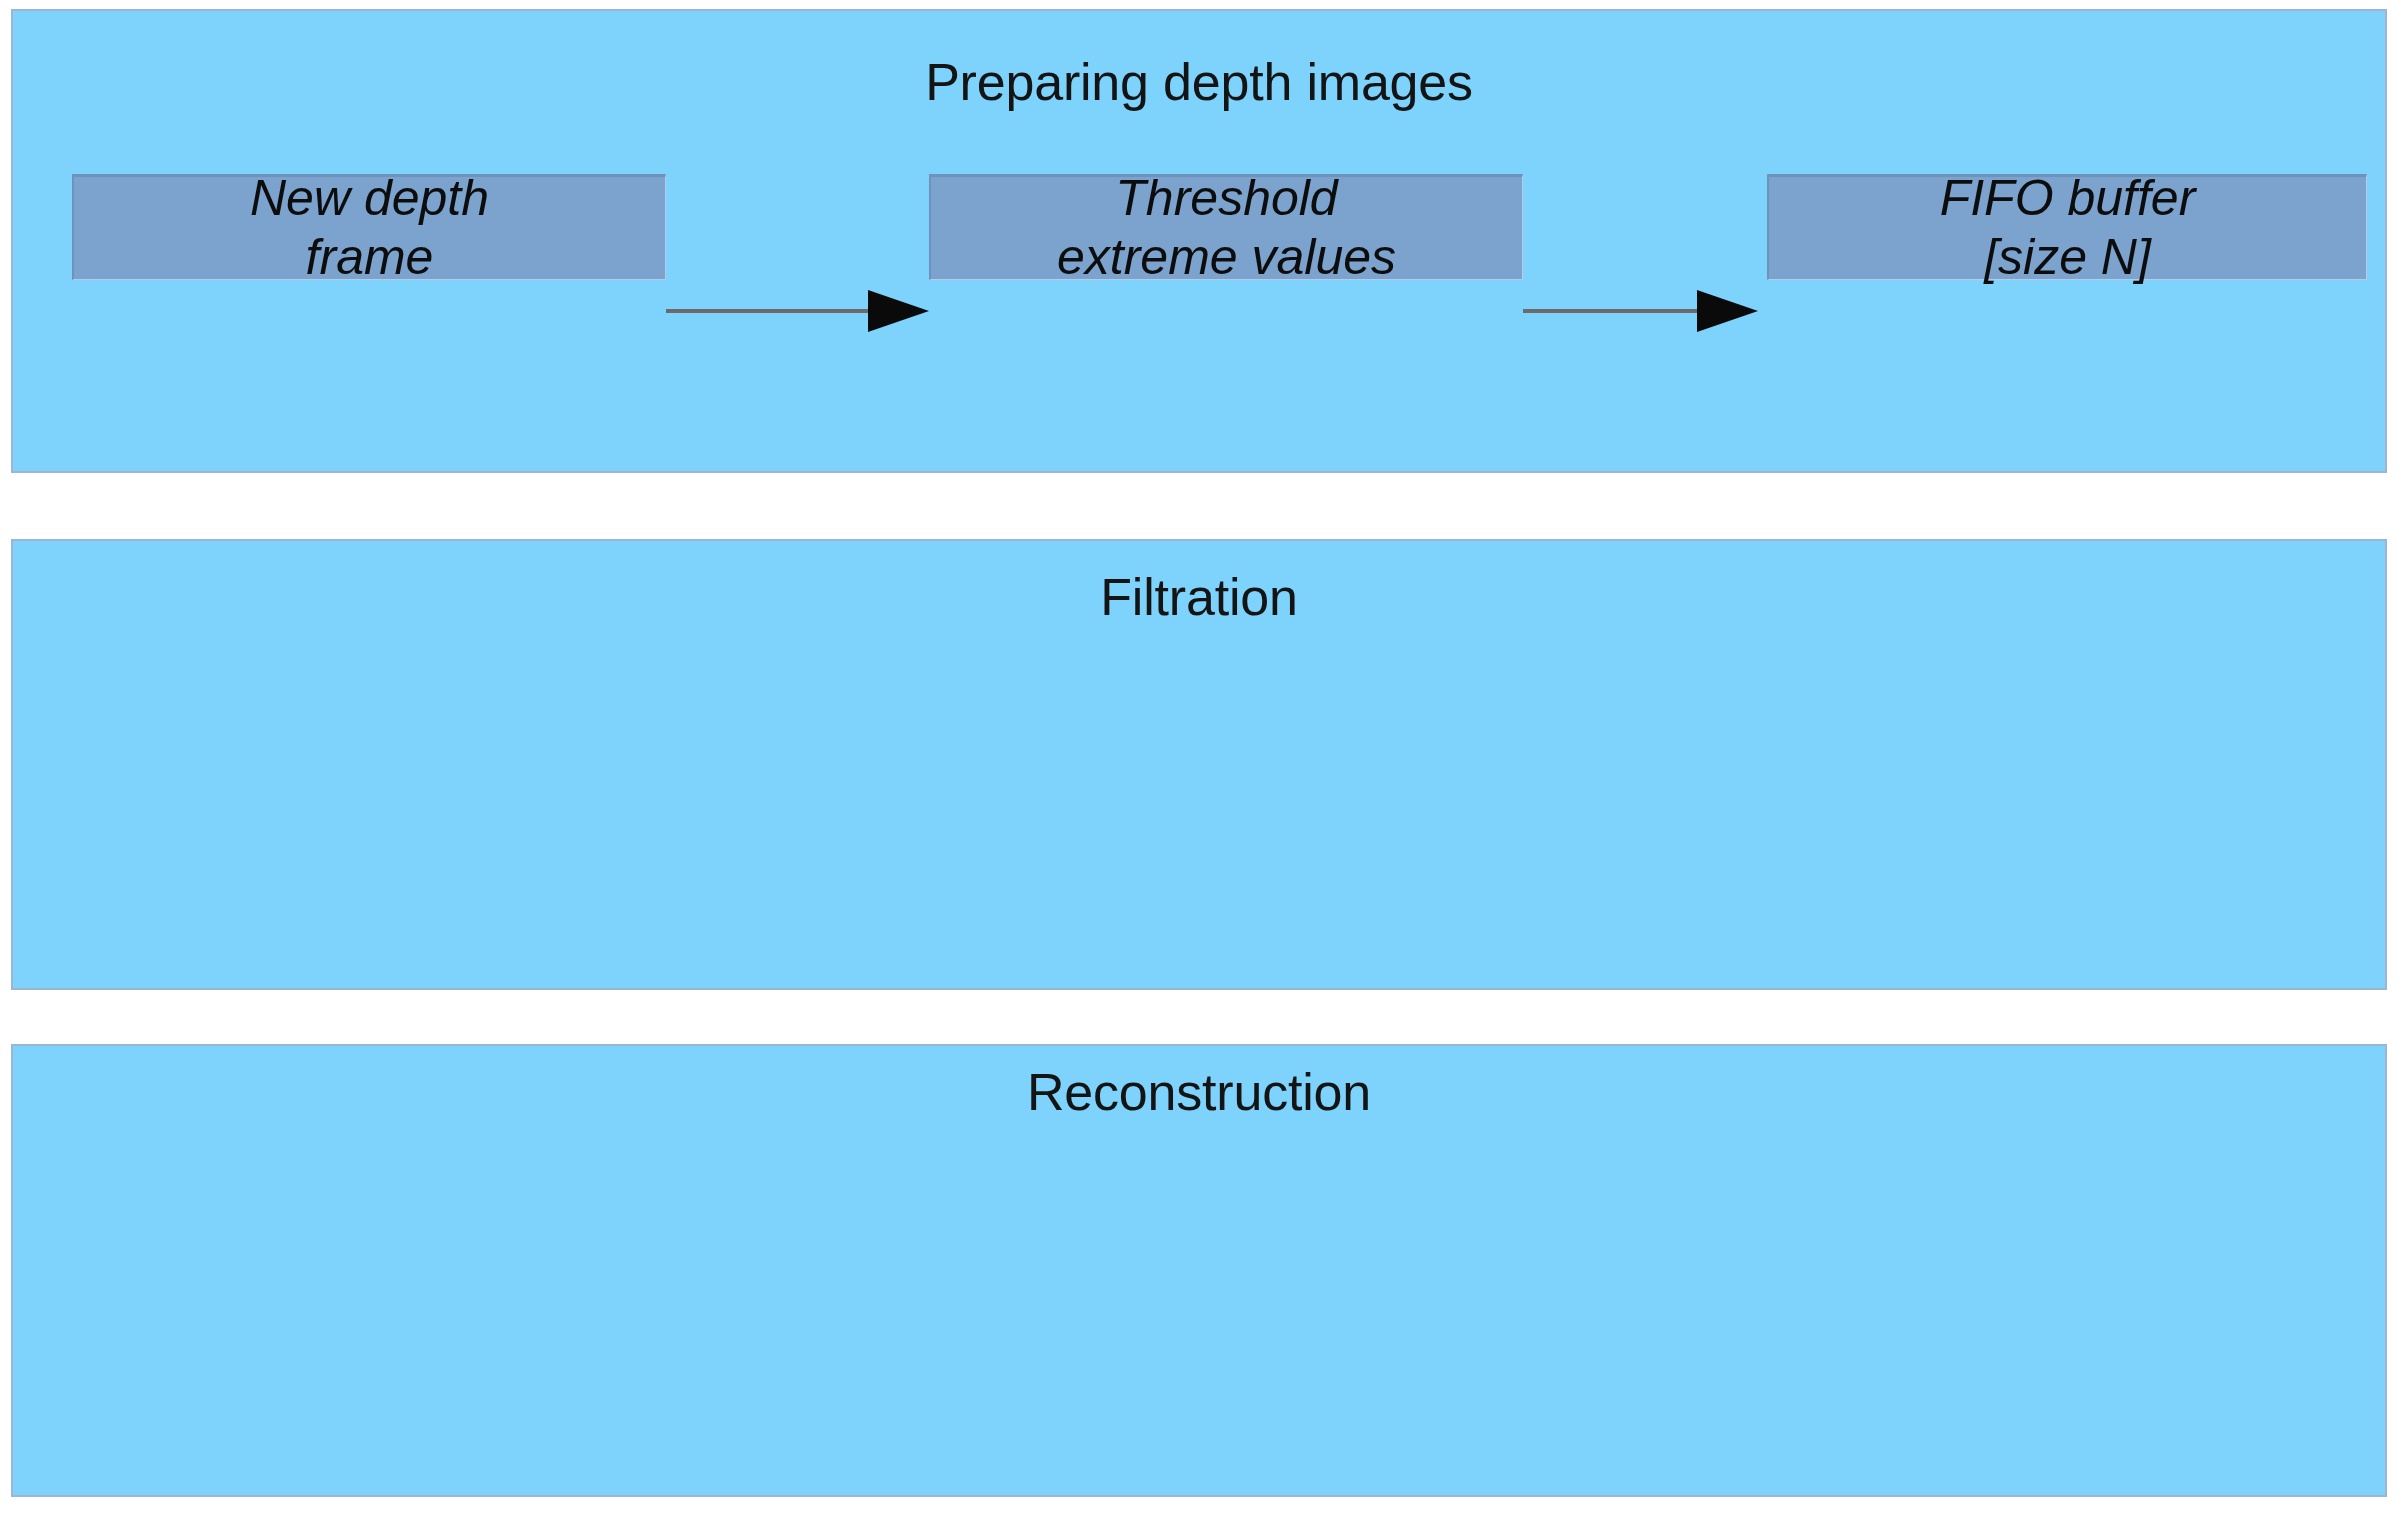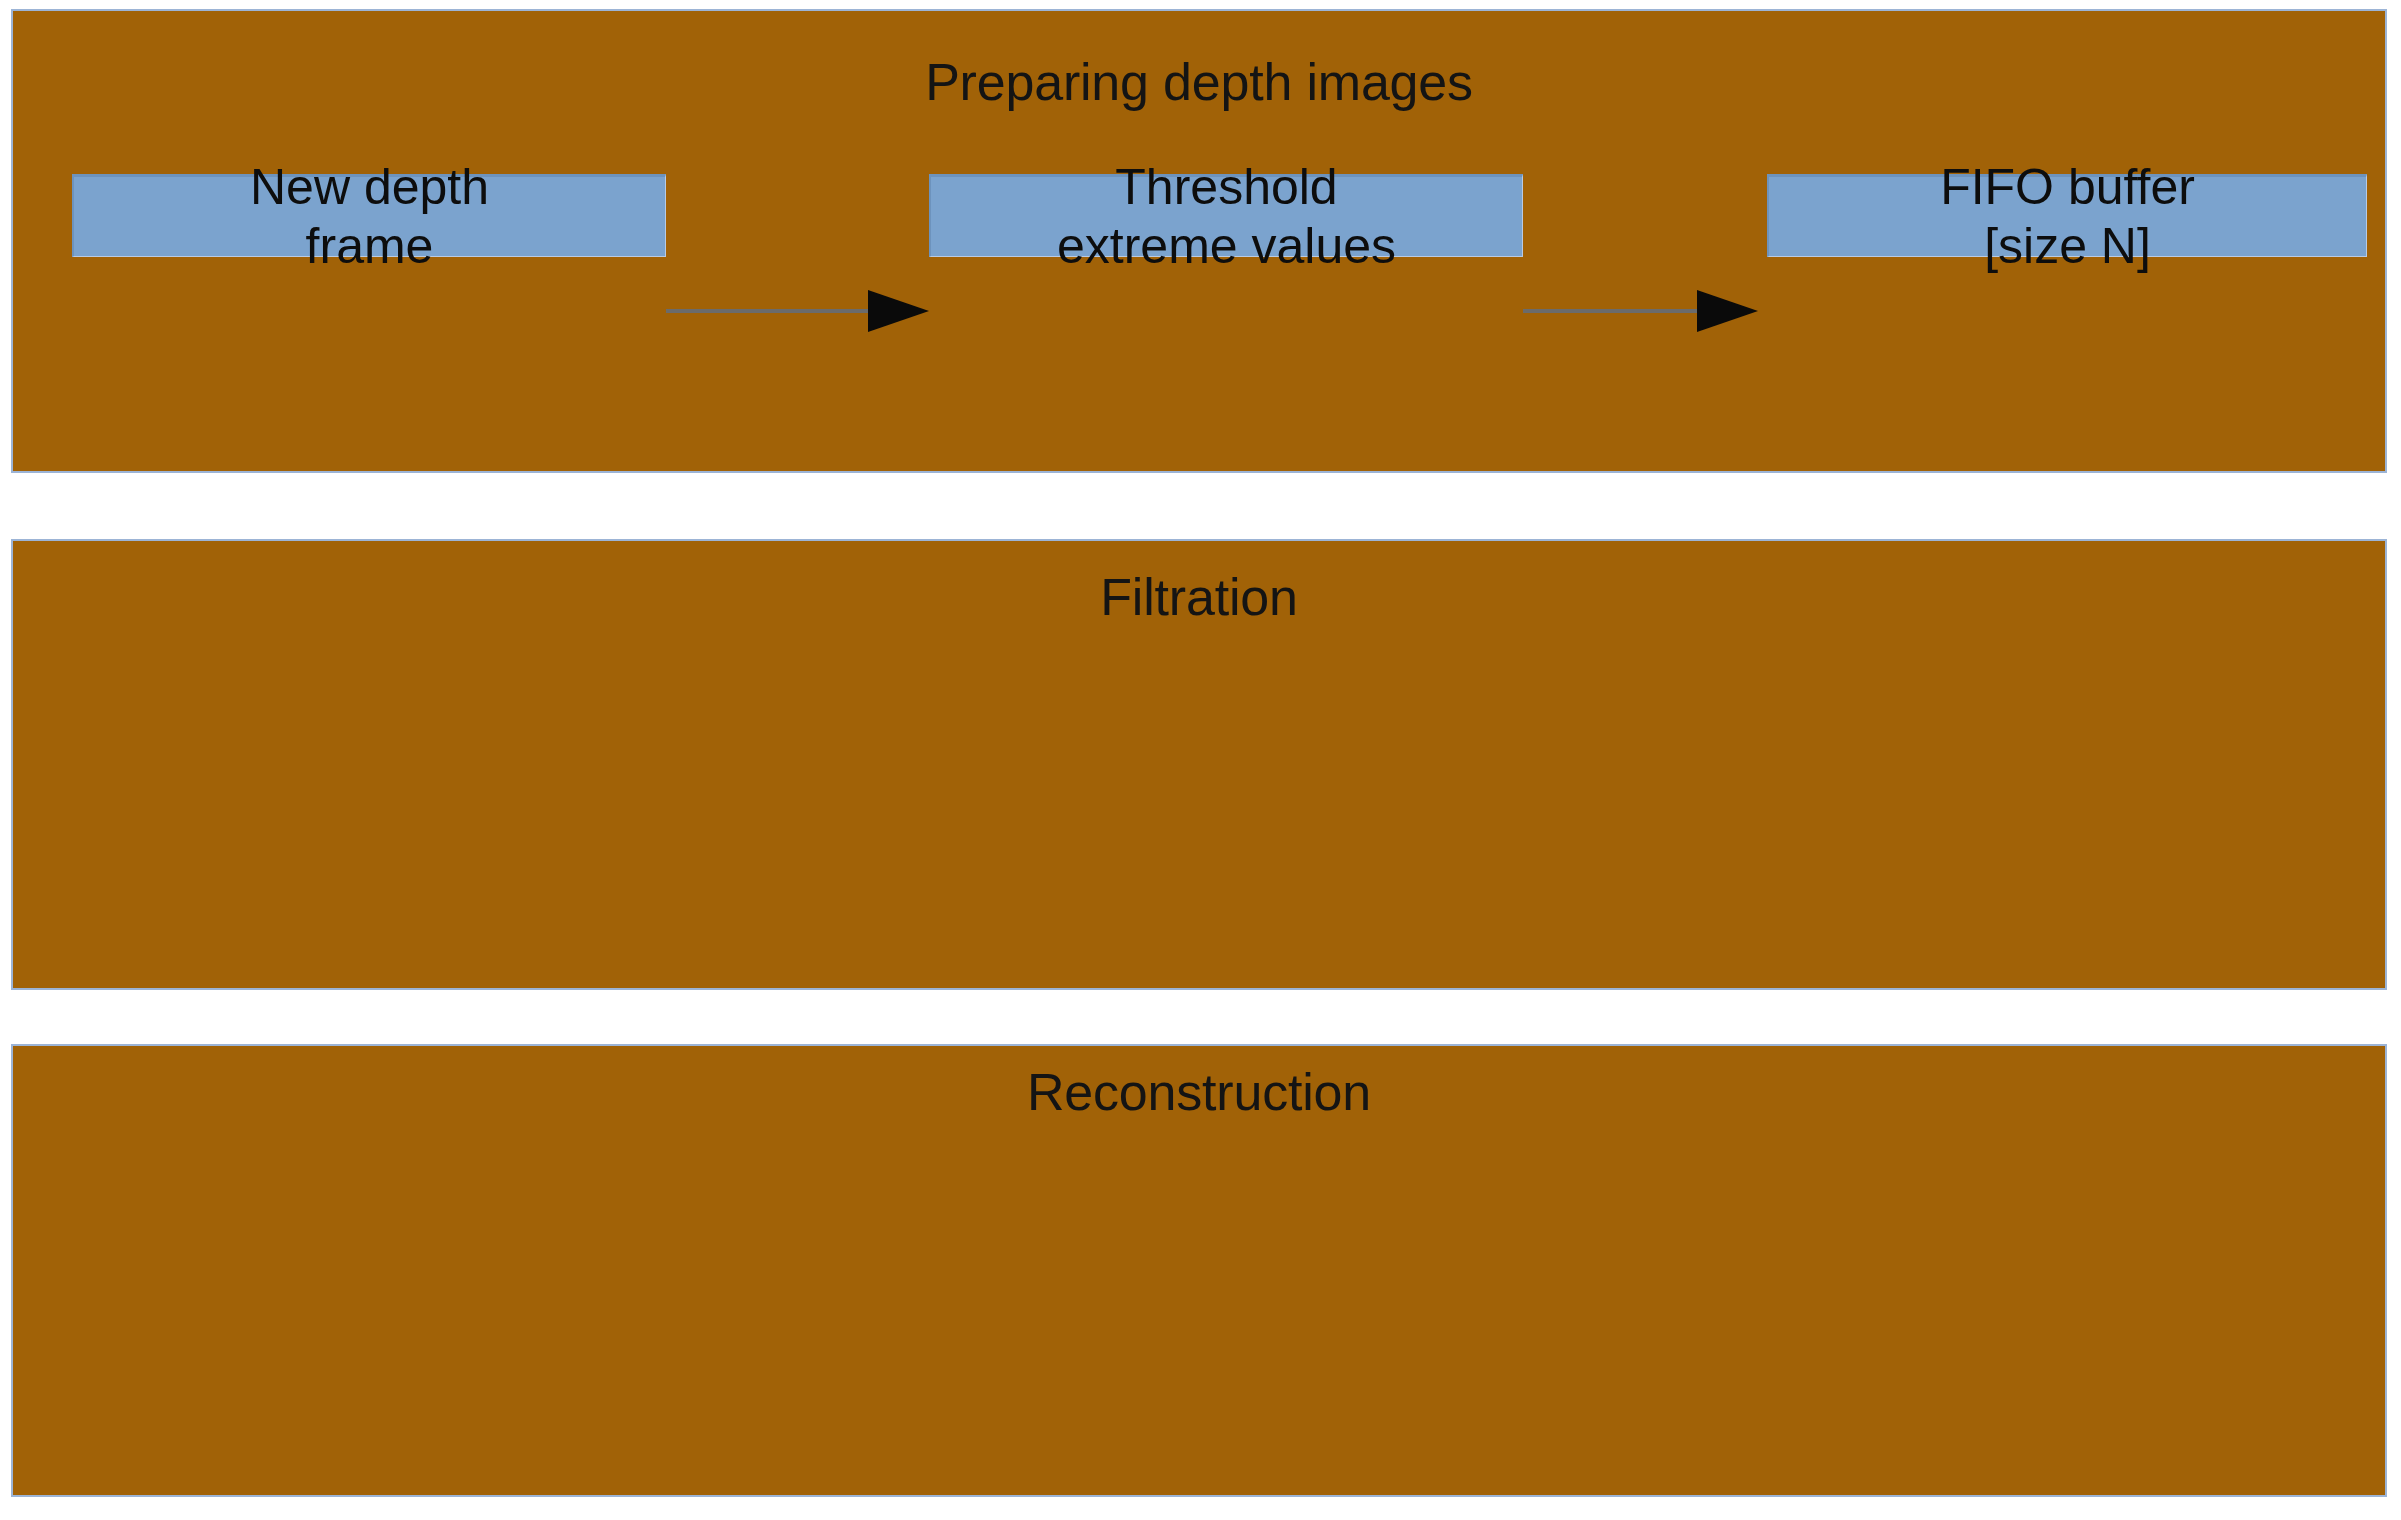--- a/index.html
+++ b/index.html
@@ -17,21 +17,21 @@
     width: 2401px;
     height: 1520px;
     background: #ffffff;
     overflow: hidden;
   }
 
   
   .panel {
     position: absolute;
     box-sizing: border-box;
-    background: #a16207;
+    background: #7dd3fc;
     border: 2.8px solid #9cb4d6;
   }
   #panel-0 { left: 11px;  top: 9.2px;   width: 2376px; height: 464px; }
   #panel-1 { left: 11px;  top: 532px;  width: 2376px; height: 451px; margin-top: 7px; }
   #panel-2 { left: 11px;  top: 1044px; width: 2376px; height: 453px; }
 
   .panel-title {
     position: absolute;
     left: 0;
     width: 100%;
@@ -65,21 +65,21 @@
     padding: 0 5.5px;
   }
   .node .label { display: block; width: 100%; }
 
   
   #node-0-0 { left: 59px;   top: 163px; width: 594px; height: 106px; }
   #node-0-1 { left: 916px;  top: 163px; width: 594px; height: 106px; }
   #node-0-2 { left: 1745px; top: 163px; width: 600px; height: 106px; margin-left: 9px; }
 
   
-  #node-0-0, #node-0-1, #node-0-2 { height: 83px; }
+  #node-0-0, #node-0-1, #node-0-2 { height: 106px; font-style: italic; }
 
   
   #node-1-0 { left: 59px;   top: 681px; width: 594px; height: 271px; }
   #node-1-1 { left: 916px;  top: 681px; width: 594px; height: 271px; }
   #node-1-2 { left: 1745px; top: 679px; width: 600px; height: 272px; }
 
   
   .arrow {
     position: absolute;
     height: 42px;

